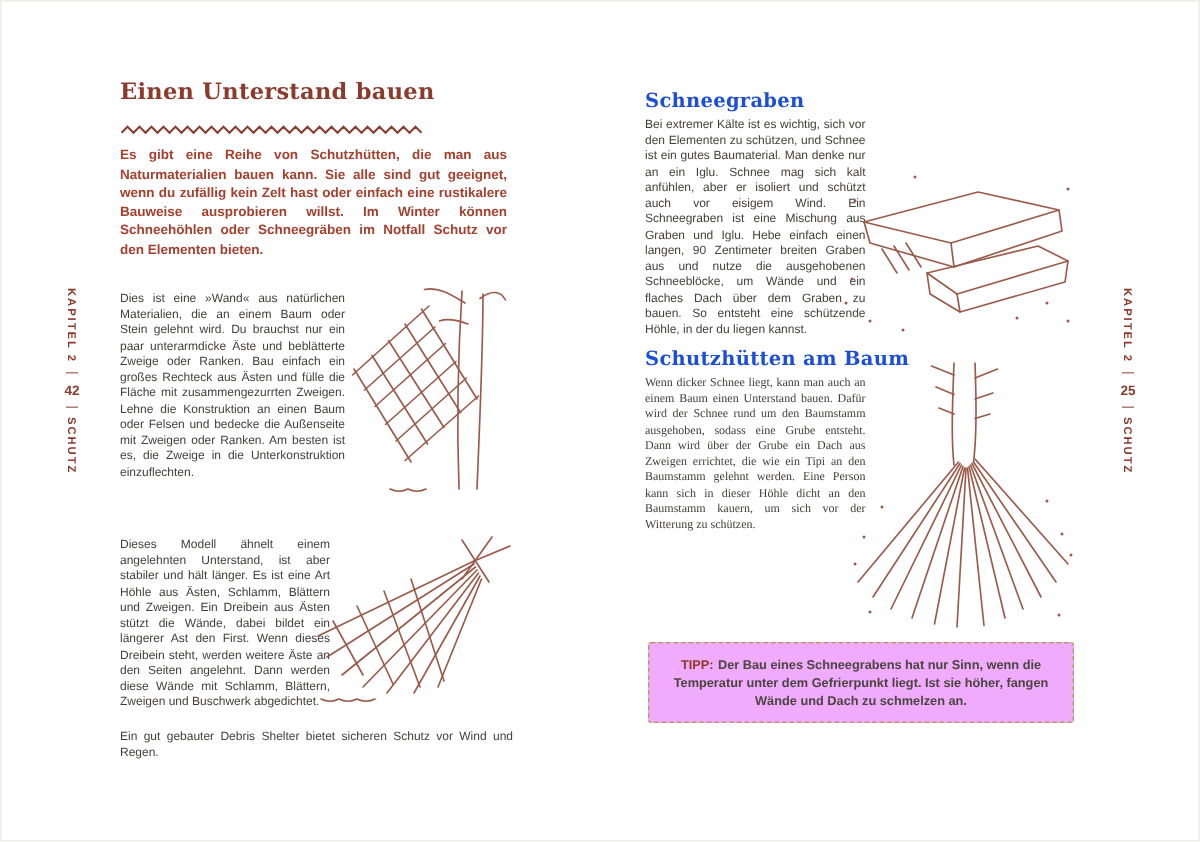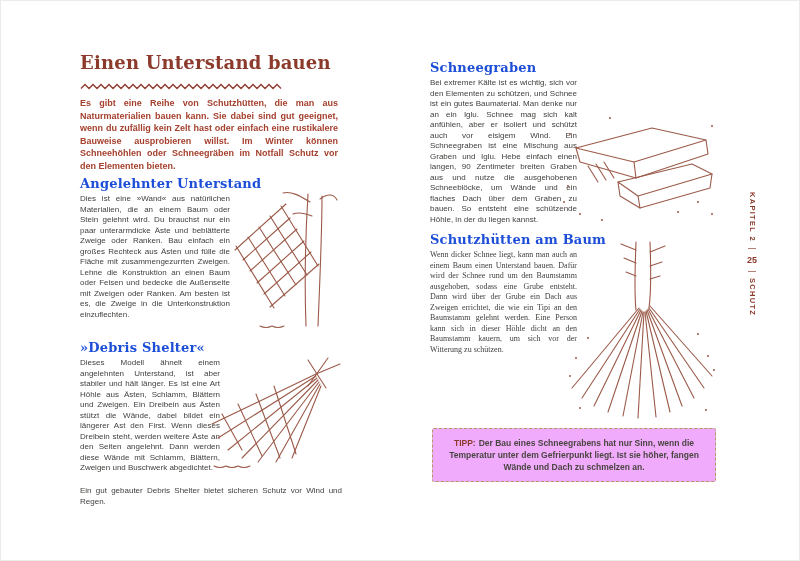--- a/index.html
+++ b/index.html
@@ -14,21 +14,21 @@
   .rail-left  { left:40px; }
   .rail-right { left:744px; }
   .vtext { writing-mode:vertical-rl; font-size:7.5px; font-weight:600; letter-spacing:1.3px; }
   .vtext.strong { font-weight:800; }
   .pagenum { font-size:9px; font-weight:800; }
   .rail-div { width:8px; height:1px; background:#8c3a2c; opacity:.65; }
 
   
   .page-title { position:absolute; left:80px; top:52px; margin:0;
                 font-family:"DejaVu Serif", serif; font-weight:700;
-                font-size:18px; letter-spacing:.2px; color:#8c3a2c; }
+                font-size:15px; letter-spacing:.2px; color:#8c3a2c; }
   .zigzag { position:absolute; left:80px; top:83px; }
   .intro { position:absolute; left:80px; top:97px; width:258px; margin:0;
            font-size:9px; font-weight:700; line-height:12.5px; color:#a5402e;
            text-align:justify; }
   .h2 { position:absolute; margin:0; font-family:"DejaVu Serif", serif;
         font-weight:700; font-size:13px; color:#1d4ed8; letter-spacing:.2px; }
   .body { position:absolute; margin:0; font-size:8px; line-height:10.5px;
           text-align:justify; color:#413e3b; }
 
   
@@ -55,38 +55,44 @@
              font-size:8.5px; line-height:12px; font-weight:700; color:#4a4540; }
   .tip-label { color:#8c3a2c; font-weight:800; margin-right:3px; }
 
   svg { display:block; }
 </style>
 </head>
 <body>
 
 <div class="spread">
 
+  <div class="rail rail-left">
+    <span class="vtext">KAPITEL 2</span>
+    <span class="rail-div"></span>
+    <span class="pagenum">42</span>
+    <span class="rail-div"></span>
+    <span class="vtext strong">SCHUTZ</span>
+  </div>
 
   <div class="rail rail-right">
     <span class="vtext">KAPITEL 2</span>
     <span class="rail-div"></span>
     <span class="pagenum">25</span>
     <span class="rail-div"></span>
     <span class="vtext strong">SCHUTZ</span>
   </div>
 
   <h1 class="page-title">Einen Unterstand bauen</h1>
 
   <svg class="zigzag" width="212" height="8" viewBox="0 0 212 8">
     <path d="M1 5.5 l4 -4 4 4 4 -4 4 4 4 -4 4 4 4 -4 4 4 4 -4 4 4 4 -4 4 4 4 -4 4 4 4 -4 4 4 4 -4 4 4 4 -4 4 4 4 -4 4 4 4 -4 4 4 4 -4 4 4 4 -4 4 4 4 -4 4 4 4 -4 4 4 4 -4 4 4 4 -4 4 4 4 -4 4 4 4 -4 4 4 4 -4 4 4 4 -4 4 4 4 -4 4 4 4 -4 4 4 4 -4 4 4" fill="none" stroke="#8c3a2c" stroke-width="1.3"></path>
   </svg>
 
-  <p class="intro">Es gibt eine Reihe von Schutzhütten, die man aus Naturmaterialien bauen kann. Sie dabei sind gut geeignet, wenn du zufällig kein Zelt hast oder einfach eine rustikalere Bauweise ausprobieren willst. Im Winter können Schneehöhlen oder Schneegräben im Notfall Schutz vor den Elementen bieten.</p>
-
-  <h2 class="h2 h2-1">Angelehnter Unterstand</h2>
+  <p class="intro">Es gibt eine Reihe von Schutzhütten, die man aus Naturmaterialien bauen kann. Sie alle sind gut geeignet, wenn du zufällig kein Zelt hast oder einfach eine rustikalere Bauweise ausprobieren willst. Im Winter können Schneehöhlen oder Schneegräben im Notfall Schutz vor den Elementen bieten.</p>
+
   <p class="body body-1">Dies ist eine »Wand« aus natürlichen Materialien, die an einem Baum oder Stein gelehnt wird. Du brauchst nur ein paar unterarmdicke Äste und beblätterte Zweige oder Ranken. Bau einfach ein großes Rechteck aus Ästen und fülle die Fläche mit zusammengezurrten Zweigen. Lehne die Konstruktion an einen Baum oder Felsen und bedecke die Außenseite mit Zweigen oder Ranken. Am besten ist es, die Zweige in die Unterkonstruktion einzuflechten.</p>
 
   <svg class="illo-1" width="110" height="152" viewBox="0 0 110 152" fill="none" stroke="#9b5a49" stroke-width="1.1" stroke-linecap="round" stroke-linejoin="round">
     <path d="M78 8 C76 40 74 85 76 140"></path>
     <path d="M92 10 C92 48 90 90 88 140"></path>
     <path d="M80 16 C70 10 62 5 53 7"></path>
     <path d="M90 13 C98 7 104 8 107 14"></path>
     <path d="M82 30 C74 27 68 26 63 28"></path>
 
     <path d="M5 64 L56 18"></path>
@@ -98,21 +104,20 @@
 
     <path d="M6 60 L44 122"></path>
     <path d="M18 51 L55 110"></path>
     <path d="M29 41 L66 99"></path>
     <path d="M40 30 L77 89"></path>
     <path d="M51 20 L88 80"></path>
 
     <path d="M30 140 q6 3 12 0 q6 3 12 0"></path>
   </svg>
 
-  <h2 class="h2 h2-2">»Debris Shelter«</h2>
   <p class="body body-2">Dieses Modell ähnelt einem angelehnten Unterstand, ist aber stabiler und hält länger. Es ist eine Art Höhle aus Ästen, Schlamm, Blättern und Zweigen. Ein Dreibein aus Ästen stützt die Wände, dabei bildet ein längerer Ast den First. Wenn dieses Dreibein steht, werden weitere Äste an den Seiten angelehnt. Dann werden diese Wände mit Schlamm, Blättern, Zweigen und Buschwerk abgedichtet.</p>
   <p class="body body-2b">Ein gut gebauter Debris Shelter bietet sicheren Schutz vor Wind und Regen.</p>
 
   <svg class="illo-2" width="134" height="122" viewBox="0 0 134 122" fill="none" stroke="#9b5a49" stroke-width="1.1" stroke-linecap="round" stroke-linejoin="round">
 
     <path d="M100 8 L118 36"></path>
     <path d="M120 6 L100 34"></path>
     <path d="M108 22 L132 12"></path>
 
     <path d="M108 22 L4 72"></path>

